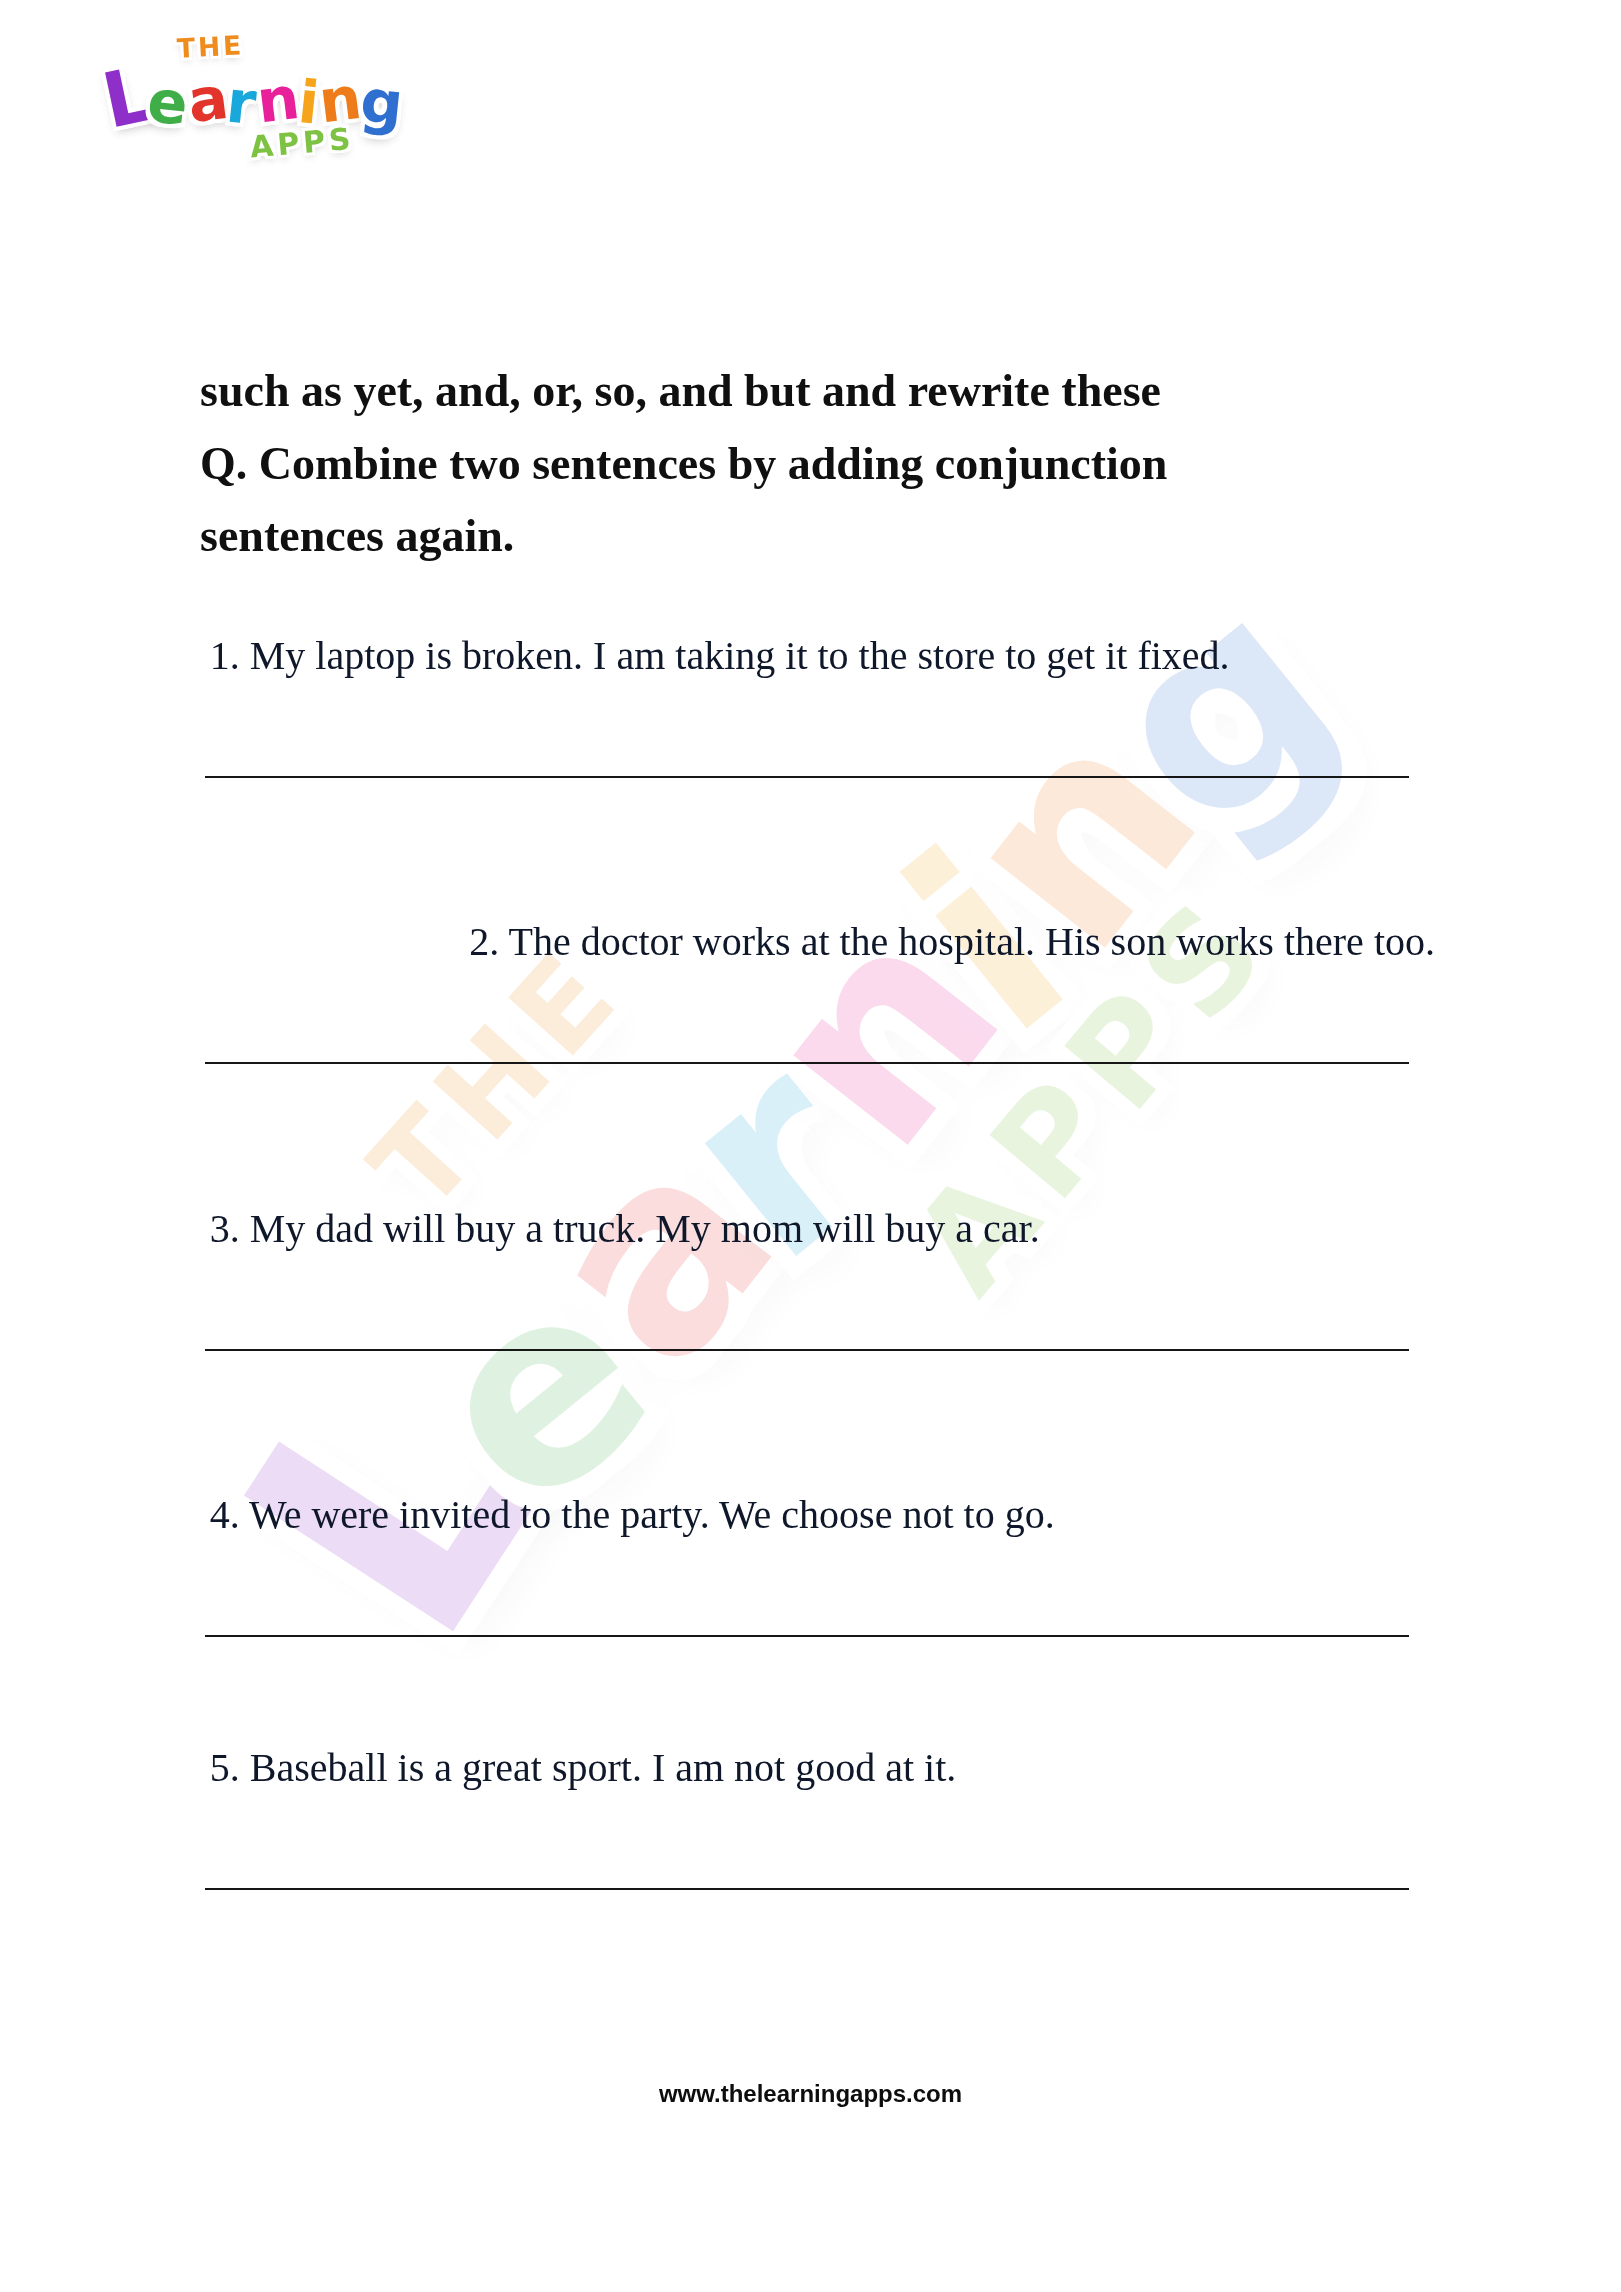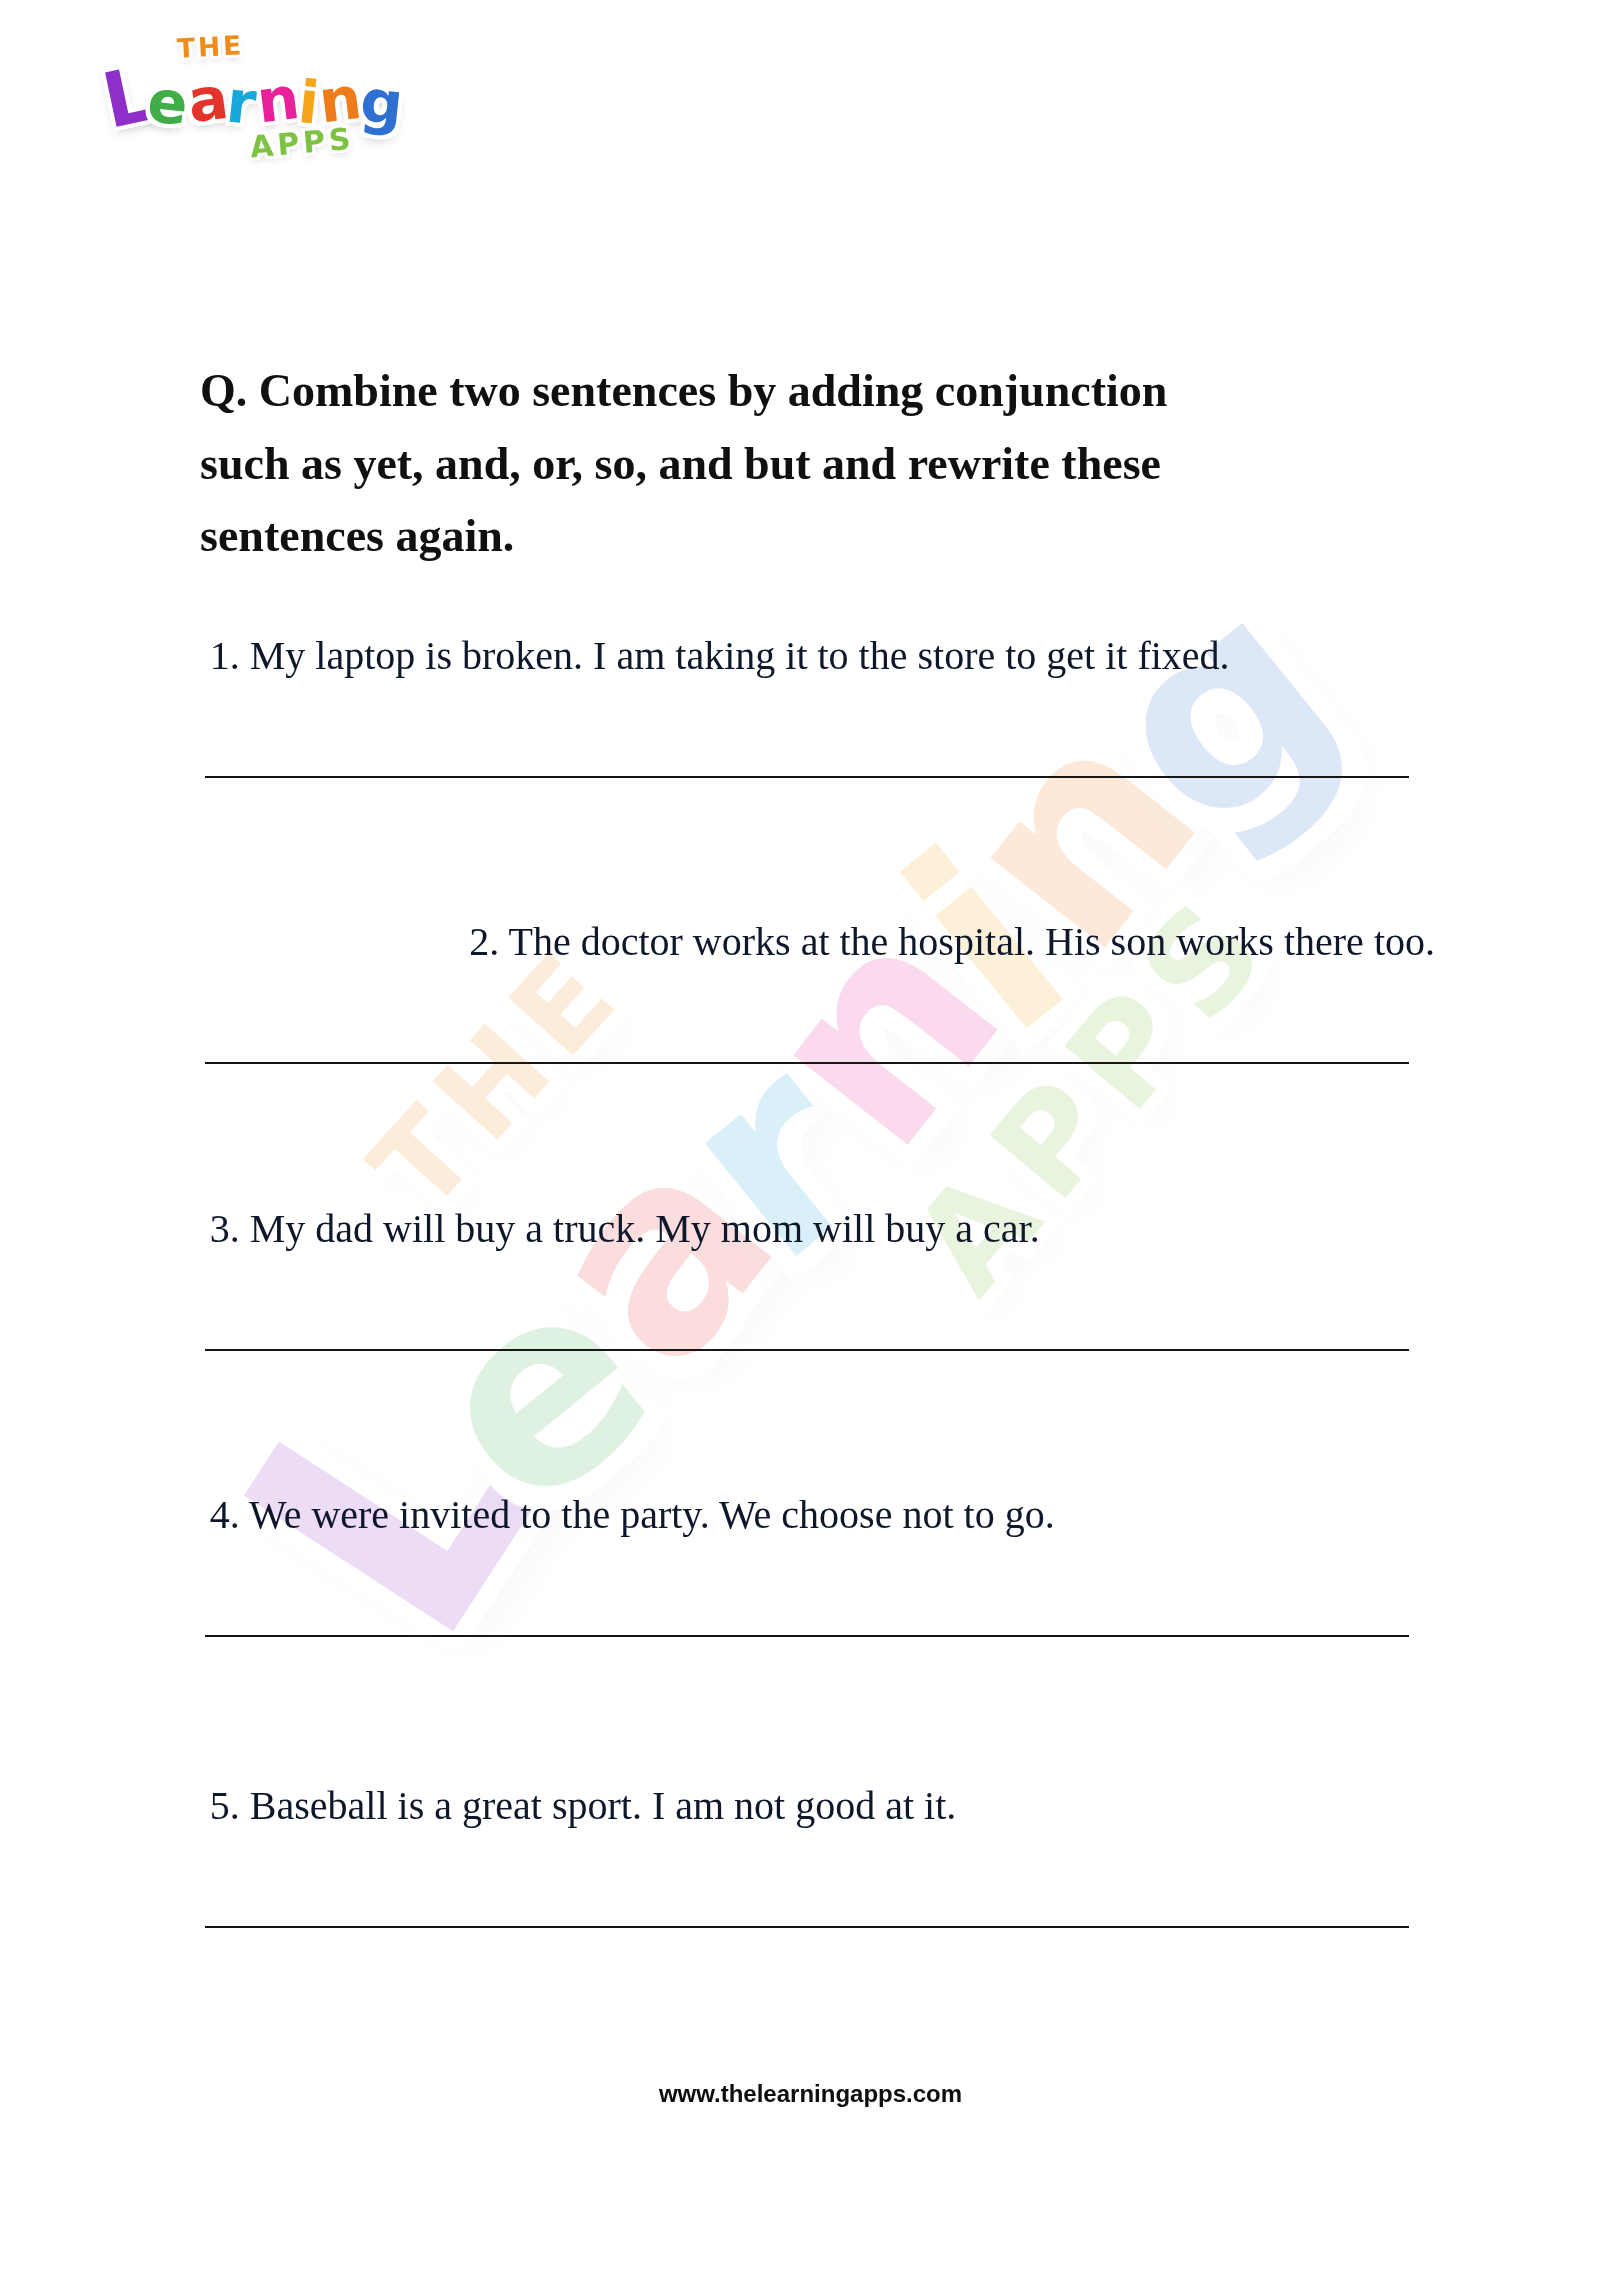--- a/index.html
+++ b/index.html
@@ -103,21 +103,21 @@
     line-height: 1.58;
     color: #101010;
   }
 
   
   .item { position: absolute; left: 200px; width: 1235px; }
   .item-1 { top: 632px; }
   .item-2 { top: 918px; text-align: right; }
   .item-3 { top: 1205px; }
   .item-4 { top: 1491px; }
-  .item-5 { top: 1782px; }
+  .item-5 { top: 1744px; }
   .sentence {
     margin: 0;
     font-size: 40px;
     white-space: nowrap;
     padding-left: 9.8px;
     color: #0f172a;
   }
   .write-line {
     position: absolute;
     left: 4.9px; top: 144px;
@@ -152,22 +152,22 @@
   </div>
 
   <div class="logo header-logo">
     <div class="logo-the" style="color: rgb(239, 140, 30);">THE</div>
     <div class="logo-word"><span class="logo-letter" style="color: rgb(142, 47, 201);">L</span><span class="logo-letter" style="color: rgb(63, 174, 73);">e</span><span class="logo-letter" style="color: rgb(227, 52, 43);">a</span><span class="logo-letter" style="color: rgb(25, 168, 220);">r</span><span class="logo-letter" style="color: rgb(232, 33, 155);">n</span><span class="logo-letter" style="color: rgb(246, 164, 27);">i</span><span class="logo-letter" style="color: rgb(239, 124, 26);">n</span><span class="logo-letter" style="color: rgb(47, 111, 208);">g</span></div>
     <div class="logo-apps" style="color: rgb(125, 194, 66);">APPS</div>
   </div>
 
 
   <div class="question">
+    <div>such as yet, and, or, so, and but and rewrite these</div>
     <div>Q. Combine two sentences by adding conjunction</div>
-    <div>such as yet, and, or, so, and but and rewrite these</div>
     <div>sentences again.</div>
   </div>
 
   <div class="item item-1">
     <p class="sentence"><span>1.</span> <span>My laptop is broken. I am taking it to the store to get it fixed.</span></p>
     <div class="write-line"></div>
   </div>
 
   <div class="item item-2">
     <p class="sentence"><span>2.</span> <span>The doctor works at the hospital. His son works there too.</span></p>

